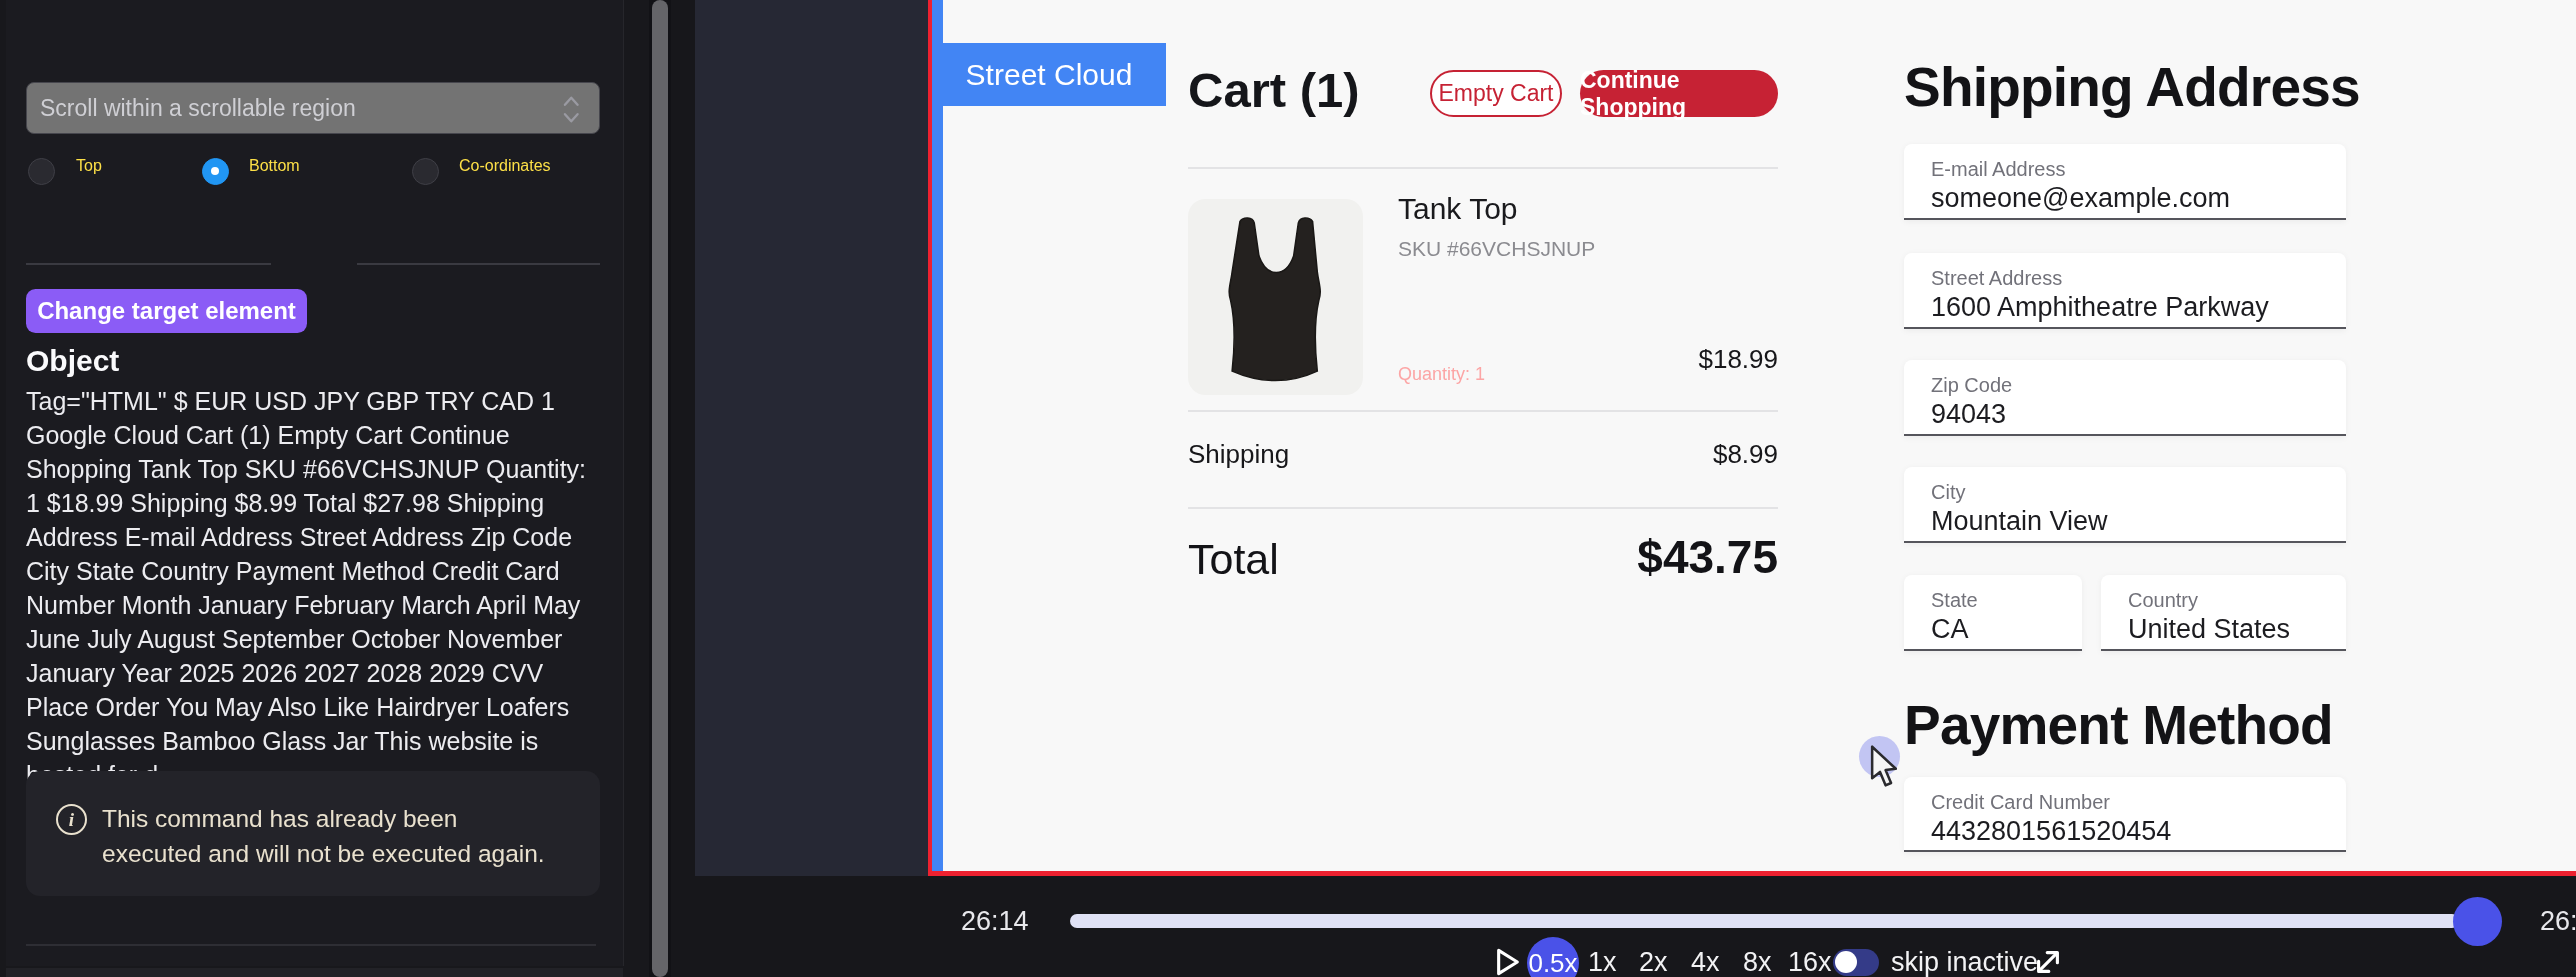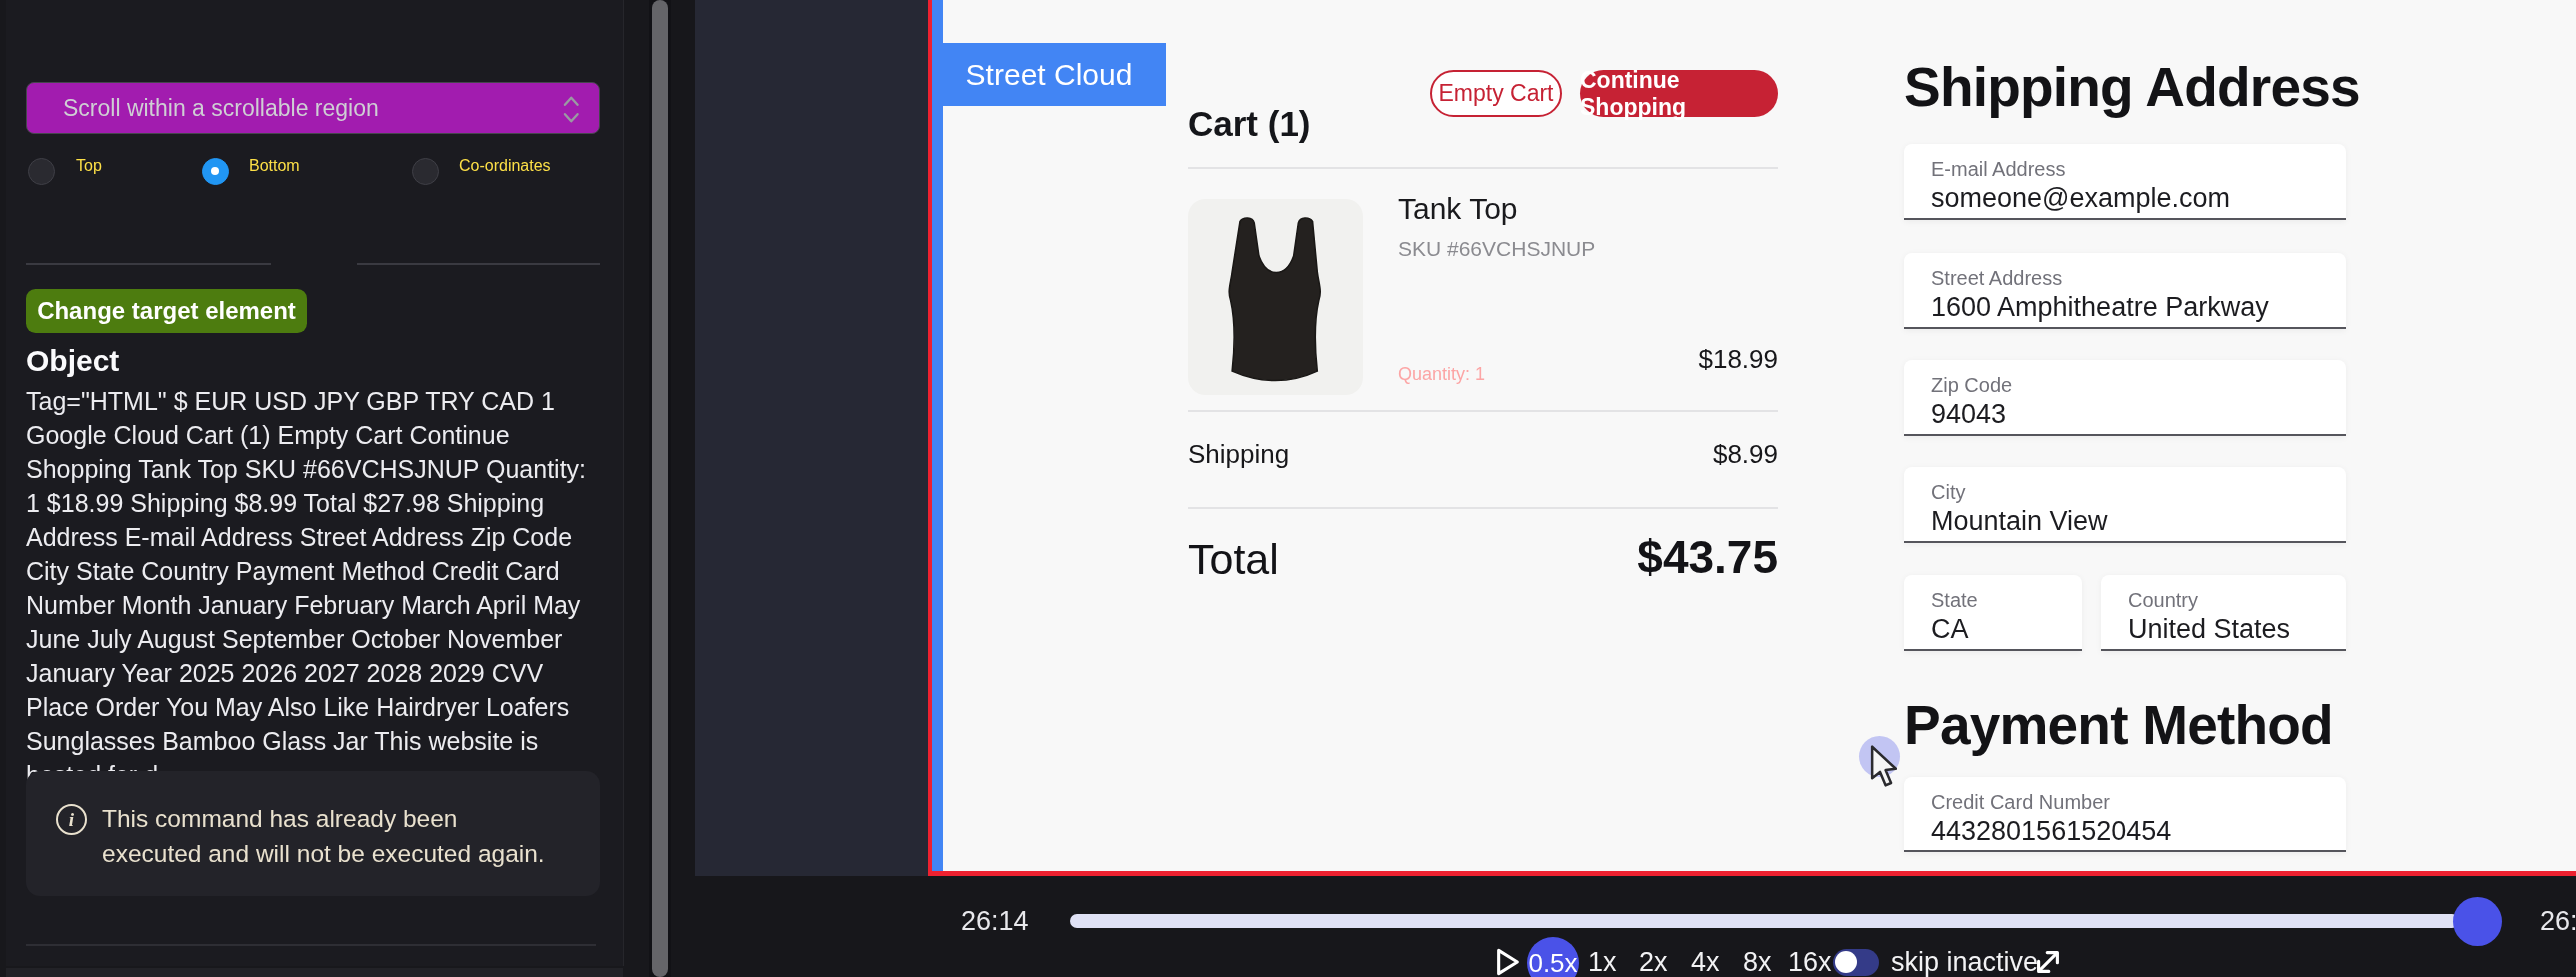--- a/index.html
+++ b/index.html
@@ -11,37 +11,37 @@
   .abs{position:absolute;}
 
   
   .left-panel{left:0;top:0;width:671px;height:977px;background:#18181c;}
   .panel-card{left:6.3px;top:0;width:617px;height:966px;background:#1b1b20;border-right:0.8px solid #26262b;}
   .scrollbar-track{left:649px;top:0;width:22px;height:977px;background:#121216;}
   .scrollbar-thumb{left:652px;top:0;width:16px;height:977px;background:#656569;border-radius:8px;}
 
   .cmd-select{
     left:26px;top:82px;width:574px;height:52px;border:1.6px solid #46464d;border-radius:8px;
-    color:#cfcfd4;font-size:23px;display:flex;align-items:center;padding-left:36px;box-sizing:border-box;
-    background:#a21caf;cursor:pointer;
+    color:#cfcfd4;font-size:23px;display:flex;align-items:center;padding-left:13px;box-sizing:border-box;
+    background:#737373;cursor:pointer;
   }
   .stepper{position:absolute;right:17.4px;top:8.7px;}
 
   .radio-row{left:26px;top:155px;width:576px;height:38px;}
   .radio{position:absolute;top:3.2px;width:27px;height:27px;border-radius:50%;
     border:1.6px solid #3f3f46;background:#2a2a30;box-sizing:border-box;}
   .radio.checked{background:#2196f3;border-color:#2196f3;}
   .radio.checked::after{content:"";position:absolute;left:8px;top:8px;width:8px;height:8px;border-radius:50%;background:#fff;}
   .radio-label{position:absolute;top:1.6px;font-size:16px;color:#fde047;}
 
   .target-line{top:263px;height:1.6px;background:#3a3a41;}
   .target-label{left:26px;top:249px;width:574px;text-align:center;font-size:24px;font-weight:700;color:#f2f2f5;}
 
   .change-target-btn{
-    left:26px;top:289px;width:281px;height:44px;border-radius:9.5px;background:#4d7c0f;
+    left:26px;top:289px;width:281px;height:44px;border-radius:9.5px;background:#8b5cf6;
     color:#fff;font-size:24px;font-weight:600;display:flex;align-items:center;justify-content:center;cursor:pointer;text-align:right;
   }
   .object-heading{left:26px;top:344px;font-size:30px;font-weight:700;color:#fafafc;}
   .object-text{left:26px;top:384px;width:578px;font-size:25px;line-height:34px;color:#ececf0;}
 
   .info-box{
     left:26px;top:771px;width:574px;height:125px;border-radius:14px;background:#232329;box-sizing:border-box;
     padding:30px 47px 0 76px;font-size:24.5px;line-height:35px;color:#e9e1ce;
   }
   .info-icon{position:absolute;left:30px;top:33px;width:27px;height:27px;border:2px solid #e9e1ce;border-radius:50%;
@@ -55,21 +55,21 @@
   .blue-vline{left:932px;top:0;width:11px;height:871px;background:#4285f4;}
 
   
   .viewport{left:943px;top:0;width:1633px;height:871px;background:#f8f8f8;}
   .red-bottom-line{left:928px;top:871px;width:1648px;height:5.5px;background:#ee2130;}
   .element-label{
     left:932px;top:43px;width:234px;height:63px;background:#4285f4;color:#fff;font-size:30px;
     display:flex;align-items:center;justify-content:center;
   }
 
-  .cart-title{left:1188px;top:62px;font-size:35px;font-weight:600;color:#15161a;margin-top:42px;}
+  .cart-title{left:1188px;top:62px;font-size:49px;font-weight:600;color:#15161a;}
   .btn-outline{
     left:1430px;top:70px;width:132px;height:47px;border:2.4px solid #c62234;border-radius:24.5px;background:#fff;
     color:#c62234;font-size:23px;display:flex;align-items:center;justify-content:center;box-sizing:border-box;cursor:pointer;
   }
   .btn-solid{
     left:1580px;top:70px;width:198px;height:47px;border-radius:24.5px;background:#c62234;
     color:#fff;font-size:23px;font-weight:600;display:flex;align-items:center;justify-content:center;cursor:pointer;
   }
   .hr{height:1.6px;background:#e3e3e5;}
 

